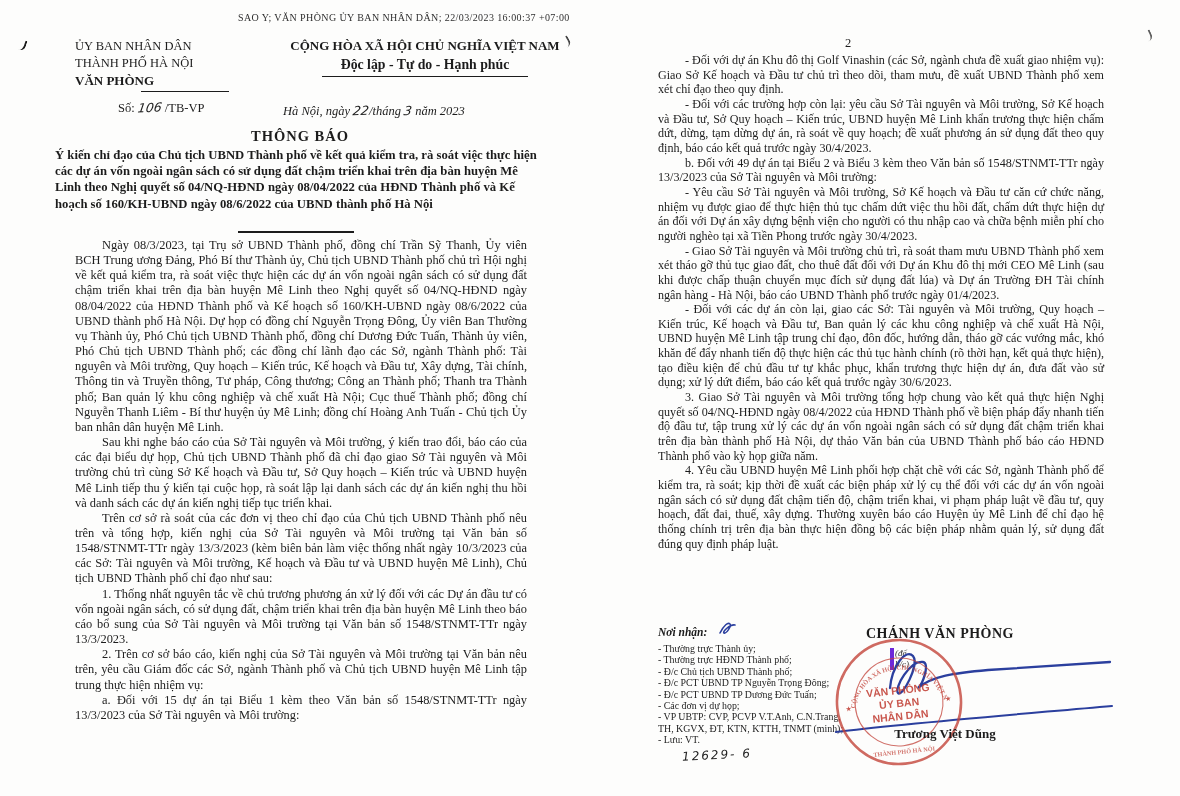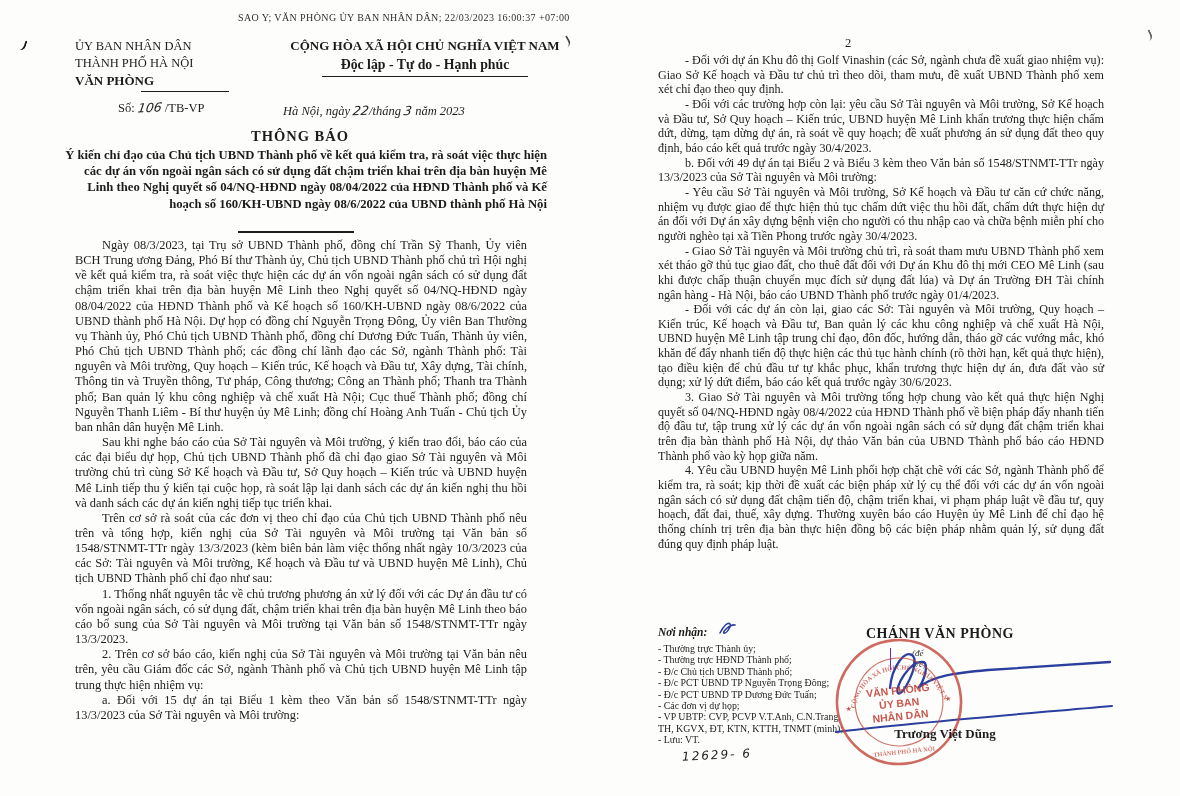--- a/index.html
+++ b/index.html
@@ -20,36 +20,36 @@
   .org-underline { width:88px; height:0; border-bottom:1.5px solid #1c1c1c; margin:2px auto 0; }
   .doc-number { position:absolute; left:118px; top:100px; font-size:12.5px; white-space:nowrap; }
   .hand { font-family:"DejaVu Sans","Liberation Sans",sans-serif; font-style:italic; display:inline-block; transform:skewX(-10deg) rotate(-2deg); font-size:12.5px; }
   .national-block { position:absolute; left:280px; top:38px; width:290px; text-align:center; }
   .national-l1 { font-weight:bold; font-size:13px; white-space:nowrap; }
   .national-l2 { font-weight:bold; font-size:13.8px; margin-top:3px; }
   .motto-underline { width:206px; height:0; border-bottom:1.5px solid #1c1c1c; margin:3px auto 0; }
   .date-line { position:absolute; left:283px; top:103px; font-style:italic; font-size:12.5px; white-space:nowrap; }
 
   .doc-title { position:absolute; left:60px; top:128px; width:480px; text-align:center; font-weight:bold; font-size:14.5px; letter-spacing:1px; }
-  .doc-subtitle { position:absolute; left:55px; top:147px; width:492px; text-align:right; font-weight:bold; font-size:12.7px; line-height:16.2px; }
+  .doc-subtitle { position:absolute; left:55px; top:147px; width:492px; text-align:left; font-weight:bold; font-size:12.7px; line-height:16.2px; }
   .subtitle-underline { position:absolute; left:238px; top:231px; width:116px; border-bottom:2px solid #1c1c1c; }
 
   .body1 { position:absolute; left:75px; top:238px; width:452px; }
   .para { font-size:12.4px; line-height:15.15px; text-align:justify; text-indent:27px; }
 
   .page-number { position:absolute; left:248px; top:36px; width:20px; text-align:center; font-size:12.5px; }
   .body2 { position:absolute; left:68px; top:53px; width:446px; }
   .para2 { font-size:12.1px; line-height:14.65px; text-align:justify; text-indent:27px; }
 
   
   .recipients-label { position:absolute; left:68px; top:626px; font-weight:bold; font-style:italic; font-size:11.5px; }
   .pen-tick { position:absolute; left:128px; top:622px; }
   .recipients { position:absolute; left:68px; top:643px; width:230px; }
   .recipient { font-size:9.9px; line-height:11.4px; white-space:nowrap; }
-  .annotation { position:absolute; left:300px; top:648px; border-left:1px solid #6d28d9; padding-left:21px; }
+  .annotation { position:absolute; left:300px; top:648px; border-left:4px solid #6d28d9; padding-left:1px; }
   .annot { font-size:9px; font-style:italic; line-height:11px; color:#333; }
   .hand-number { position:absolute; left:92px; top:748px; font-size:12px; color:#222; font-family:"DejaVu Sans",sans-serif; font-style:italic; transform:rotate(-3deg); letter-spacing:2px; }
 
   .signer-title { position:absolute; left:230px; top:626px; width:240px; text-align:center; font-weight:bold; font-size:14px; letter-spacing:.5px; }
   .signer-name { position:absolute; left:245px; top:726px; width:220px; text-align:center; font-weight:bold; font-size:13px; }
   .stamp-wrap { position:absolute; left:243px; top:636px; width:132px; height:132px; opacity:.88; transform:rotate(-6deg); }
   .sig-wrap { position:absolute; left:238px; top:636px; width:290px; height:104px; }
 
   
   .artifact { position:absolute; color:#1d1d1d; }

